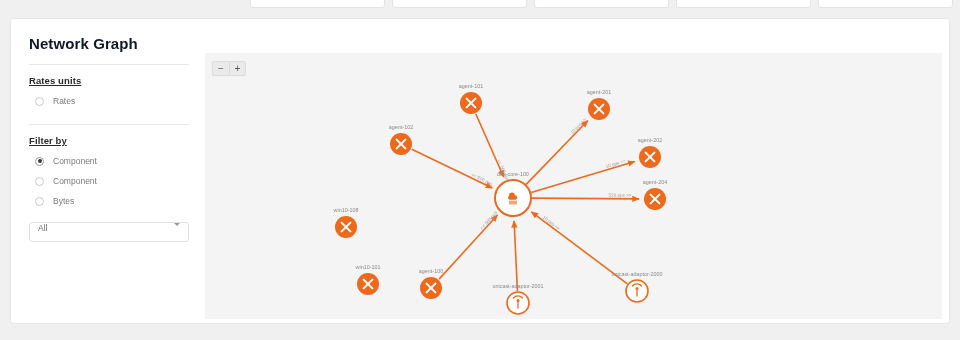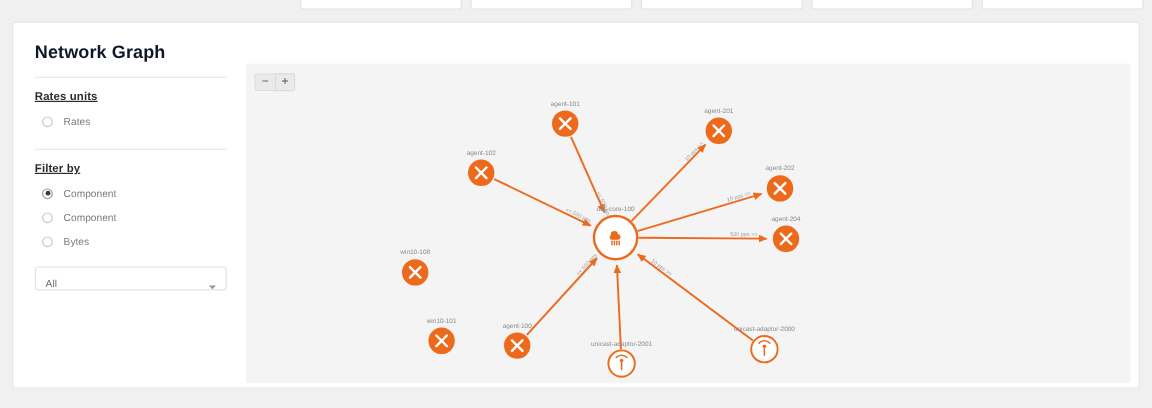--- a/index.html
+++ b/index.html
@@ -45,21 +45,21 @@
   }
   .radio.on{border-color:#9a9a9a;}
   .radio.on:after{
     content:"";position:absolute;left:1.5px;top:1.5px;
     width:4px;height:4px;border-radius:50%;background:#3a3a3a;
   }
   .radio-label{font-size:8.5px;color:#7b7b7b;}
   .spacer{height:11px;}
   .select{
     margin-top:13px;height:20px;border:1px solid #e2e2e2;border-radius:3px;
-    background:#fff;display:flex;align-items:flex-end;box-sizing:border-box;
+    background:#fff;display:flex;align-items:flex-start;box-sizing:border-box;
     padding:0 8px;cursor:pointer;
   }
   .select-value{font-size:8.5px;color:#6d6d6d;flex:1;}
   .caret{
     width:0;height:0;border-left:3px solid transparent;border-right:3px solid transparent;
     border-top:3.5px solid #9a9a9a;
   }
 
   
   .canvas{

